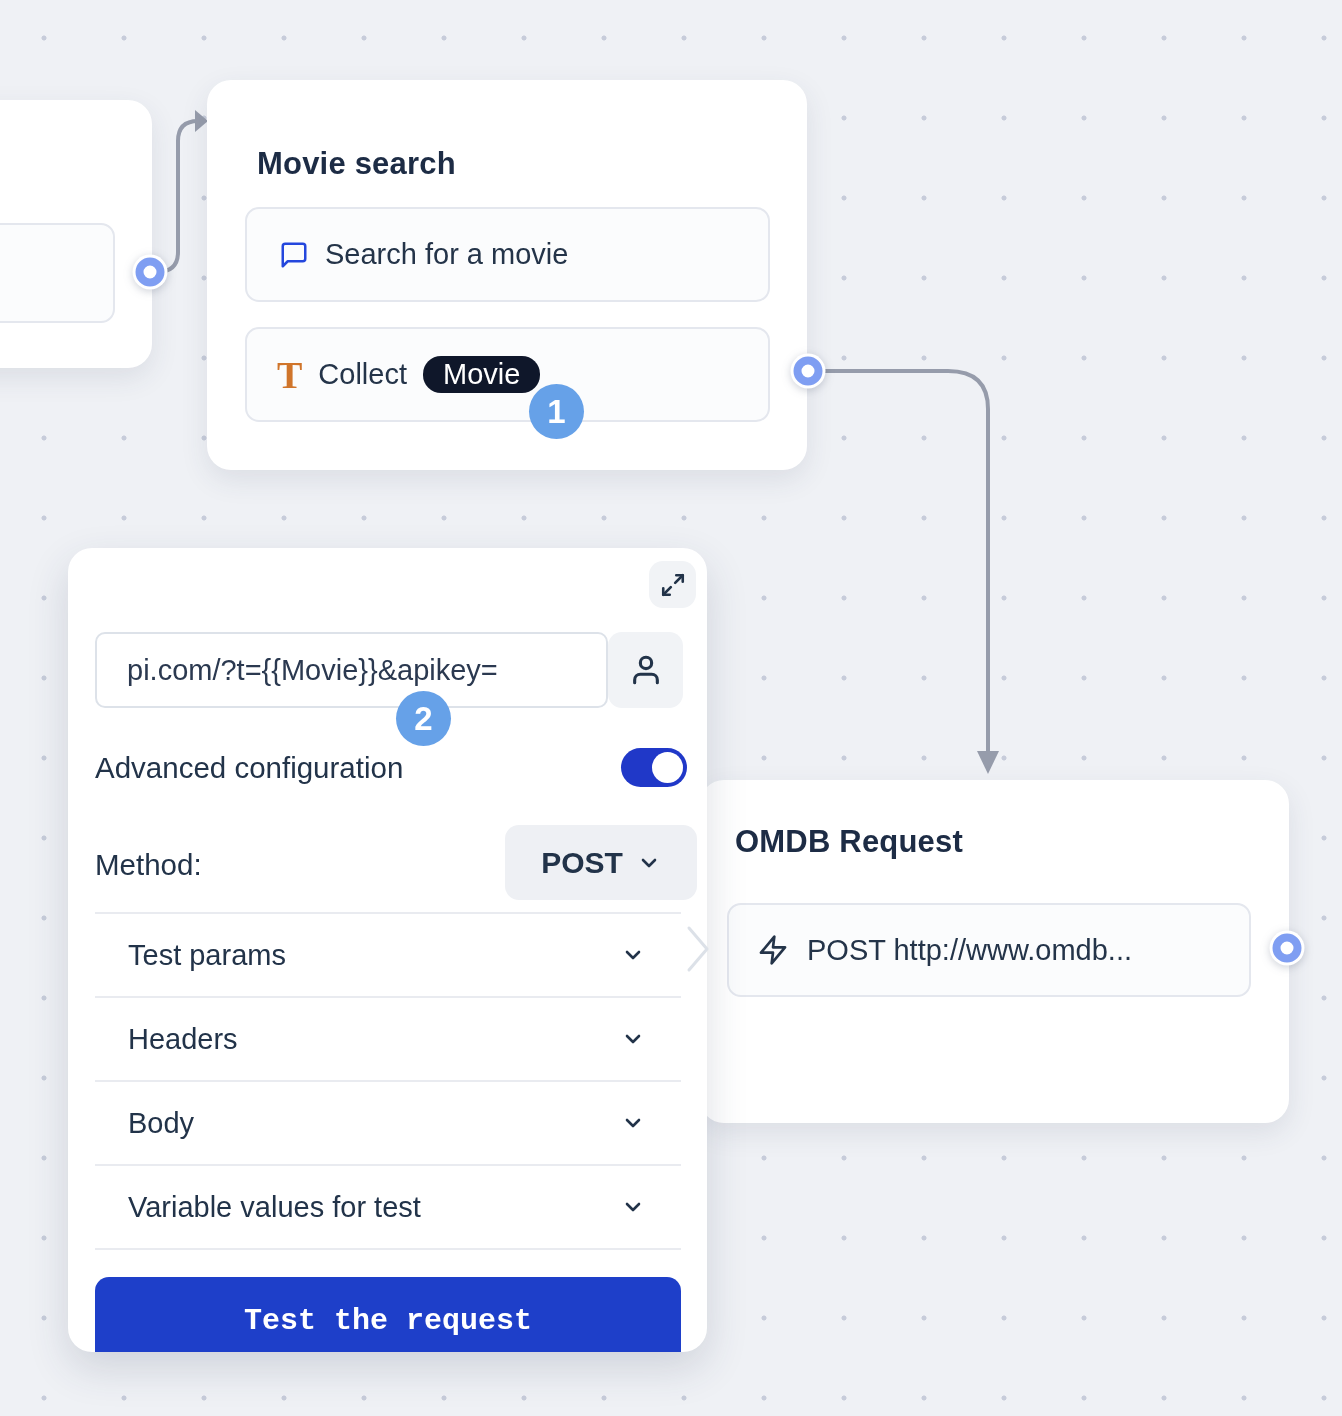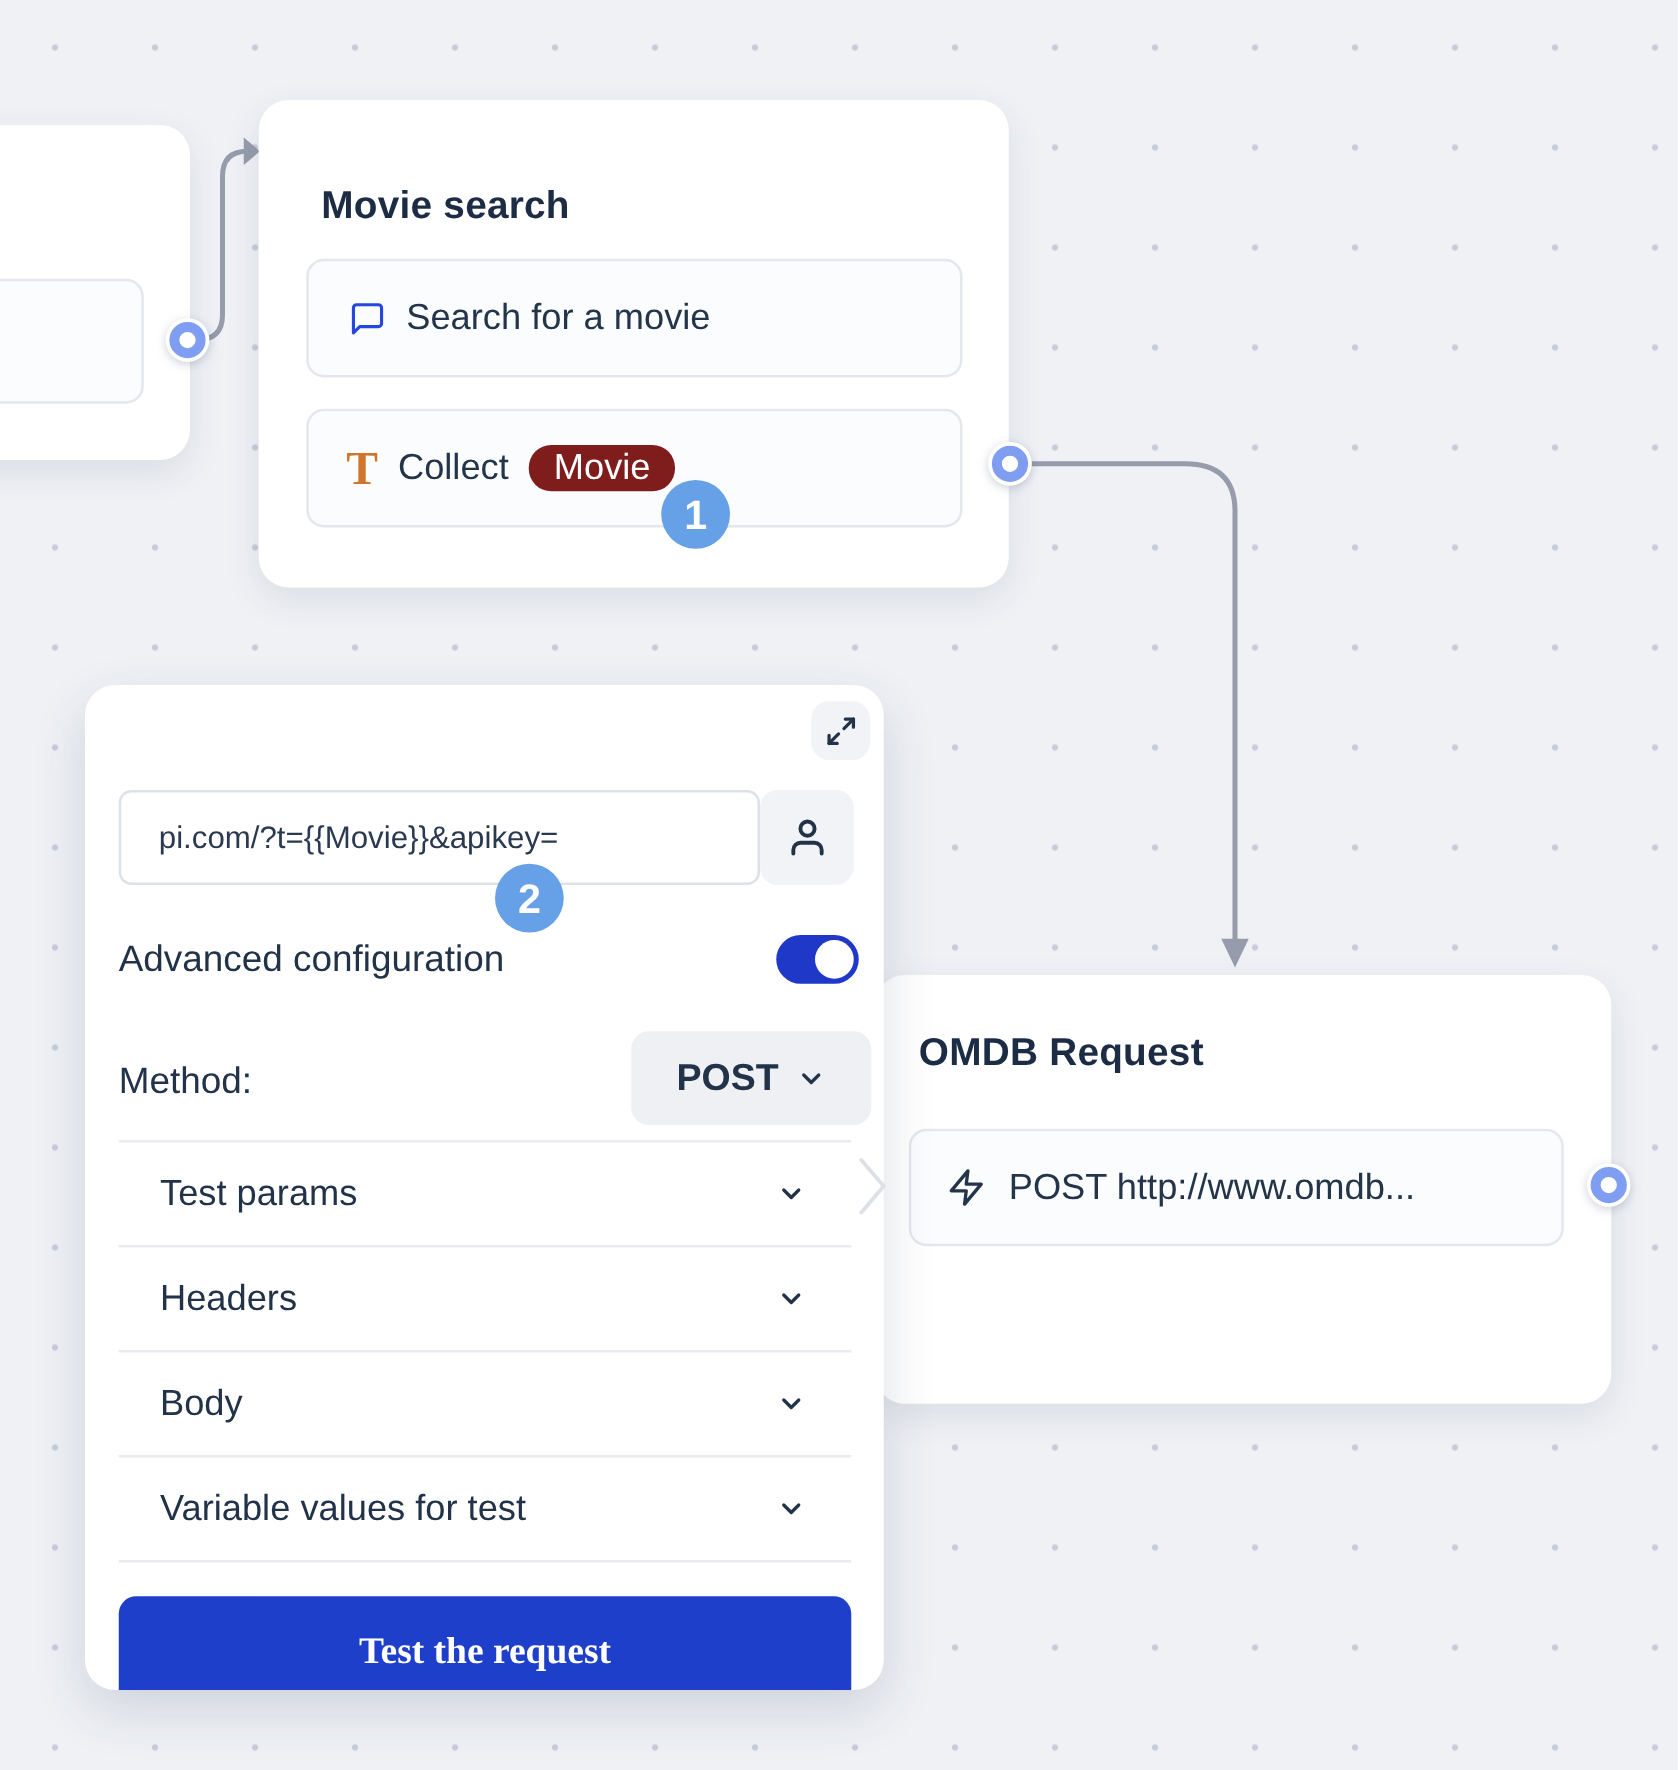--- a/index.html
+++ b/index.html
@@ -21,21 +21,21 @@
   }
   .node-item{
     position:absolute;background:#fbfcfd;border:2px solid #e4e7ee;border-radius:14px;
     display:flex;align-items:center;box-sizing:border-box;
   }
   .node-item .item-label{
     font-size:29px;color:#243449;white-space:nowrap;overflow:hidden;
   }
   .icon-box{display:flex;align-items:center;justify-content:center;flex:0 0 auto;}
   .chip{
-    background:#7f1d1d;color:#ffffff;font-size:29px;line-height:1;
+    background:#0f172a;color:#ffffff;font-size:29px;line-height:1;
     padding:4px 20px;border-radius:18px;white-space:nowrap;
   }
   .t-glyph{
     font-family:"Liberation Serif","DejaVu Serif",serif;font-size:38px;
     font-weight:bold;color:#d0752b;line-height:1;
   }
   
   #panel{
     position:absolute;left:68px;top:548px;width:639px;height:804px;
     background:#ffffff;border-radius:24px;overflow:hidden;
@@ -44,21 +44,21 @@
   .sq-btn{
     position:absolute;background:#f1f3f6;border-radius:14px;
     display:flex;align-items:center;justify-content:center;
   }
   #expand-btn{left:581px;top:13px;width:47px;height:47px;}
   #user-btn{left:540px;top:84px;width:75px;height:76px;}
   #url-input{
     position:absolute;left:27px;top:84px;width:513px;height:76px;box-sizing:border-box;
     border:2px solid #dde2e9;border-radius:10px;background:#ffffff;
     font-family:"Liberation Sans","DejaVu Sans",sans-serif;
-    font-size:25px;color:#2b3950;padding:0 20px 0 30px;outline:none;
+    font-size:29px;color:#2b3950;padding:0 20px 0 30px;outline:none;
     white-space:nowrap;overflow:hidden;
   }
   .panel-label{font-size:29.5px;color:#223349;white-space:nowrap;position:absolute;left:27px;}
   #toggle{
     position:absolute;left:553px;top:200px;width:66px;height:39px;border-radius:20px;
     background:#2038c8;
   }
   #toggle .knob{
     position:absolute;right:4px;top:4px;width:31px;height:31px;border-radius:50%;background:#ffffff;
   }
@@ -72,21 +72,21 @@
   }
   .section-row{
     height:84px;border-bottom:2px solid #e9ebf0;box-sizing:border-box;
     display:flex;align-items:center;justify-content:space-between;
     padding:0 36px 0 33px;cursor:pointer;
   }
   .section-row .section-label{font-size:29px;color:#223349;white-space:nowrap;}
   #test-btn{
     position:absolute;left:27px;top:729px;width:586px;height:88px;border:none;border-radius:14px;
     background:#1e3fc9;color:#ffffff;font-size:30px;font-weight:bold;
-    font-family:Liberation Serif, serif;cursor:pointer;
+    font-family:Liberation Mono, monospace;cursor:pointer;
   }
   .step-badge{
     position:absolute;width:55px;height:55px;border-radius:50%;background:#66a1e8;
     color:#ffffff;font-size:33px;font-weight:bold;
     display:flex;align-items:center;justify-content:center;z-index:60;
   }
   .layer{position:absolute;left:0;top:0;pointer-events:none;}
   .z1{z-index:1}.z2{z-index:2}.z3{z-index:3}.z5{z-index:50}
 </style>
 </head>

